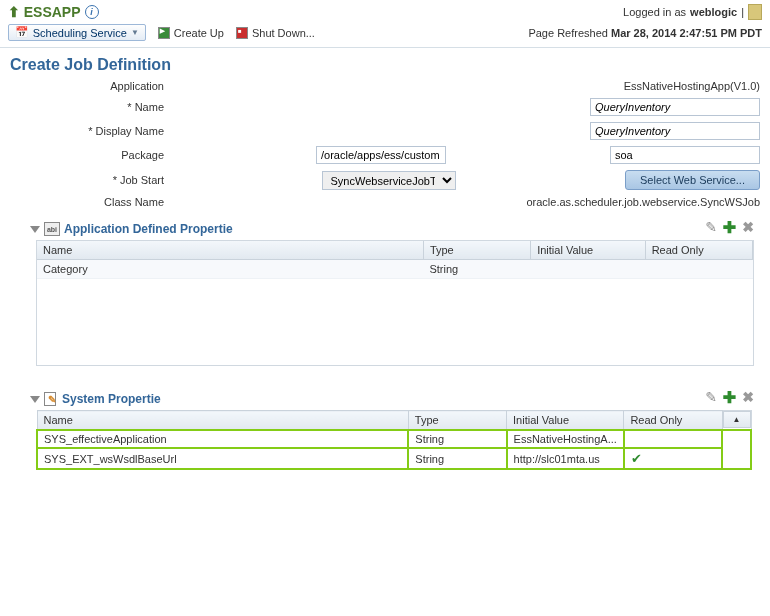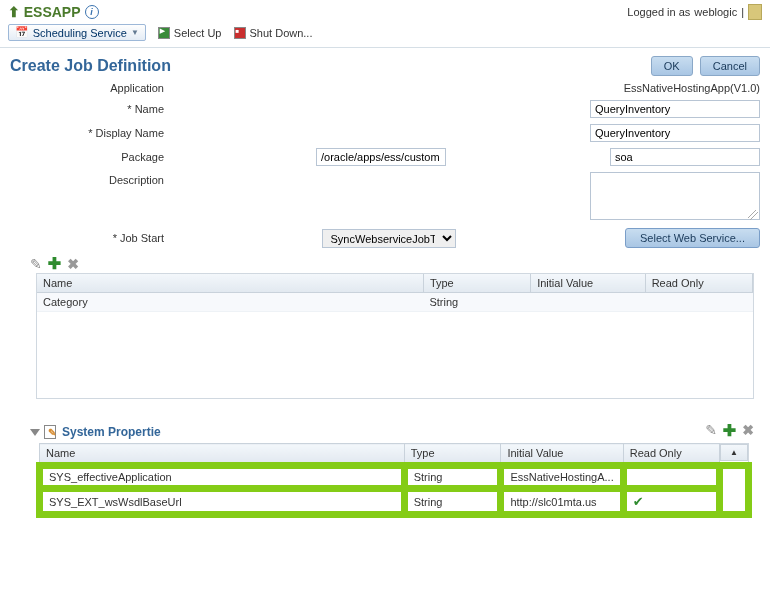--- a/index.html
+++ b/index.html
@@ -33,21 +33,21 @@
     border: 1px solid #3b73af;
     border-radius: 50%;
     color: #3b73af;
     font-size: 9px;
     font-style: italic;
     font-weight: bold;
     justify-content: center;
     align-items: center;
   }
   .login-info { font-size: 11px; color:#333; display:flex; align-items:center; gap:4px;}
-  .login-info b { font-weight: normal; }
+  .login-info b { font-weight: bold; }
   .book-icon { width:12px; height:14px; background:#d8c77a; border:1px solid #b8a85a; display:inline-block;}
   .toolbar {
     display: flex;
     justify-content: space-between;
     align-items: center;
     padding: 2px 8px 6px 8px;
     border-bottom: 1px solid #d6dfe6;
   }
   .toolbar-left { display:flex; align-items:center; gap: 12px;}
   .sched-btn {
@@ -86,21 +86,21 @@
   .btn + .btn { margin-left:4px;}
   .form-area { padding: 0 0 0 28px; }
   .form-row { display:flex; align-items:center; margin-bottom:6px;justify-content:space-between; }
   .form-label { width:126px; text-align:right; padding-right:6px; color:#333;}
   .form-label .req { color:#333; }
   .form-row input[type=text], .form-row textarea, .form-row select {
     border:1px solid #b8c5d4;
     font-family:inherit; font-size:11px;
     padding:2px 4px;
   }
-  .form-row input.w1 { width:160px; }
+  .form-row input.w1 { width:160px;font-style:italic; }
   .form-row input.w2 { width:120px; }
   .form-row input.w3 { width:140px; }
   .form-row textarea { width:160px; height:42px; resize:none; background:#fff;}
   .form-row select { width:134px; height:19px;}
   .static-val { color:#333; }
   .section-hdr {
     display:flex; align-items:center; gap:4px;
     color:#336699; font-weight:bold; font-size:12px;
     margin: 12px 0 6px 20px;
   }
@@ -129,21 +129,21 @@
   }
   table.grid th {
     background: linear-gradient(#f3f7fb,#e2e9f0);
     border:1px solid #c9d2db;
     text-align:left;
     font-weight:normal;
     color:#333;
     padding:3px 6px;
   }
   table.grid td {
-    border:7px solid #84cc16;
+    border:2px solid #84cc16;
     padding:2px 6px;
     background:#fff;
   }
   .grid-box {
     border:1px solid #d0d8e0;
     margin-left:26px;
     width:716px;
     height:124px;
     overflow:auto;
     background:#fff;
@@ -203,38 +203,38 @@
 
 <div class="toolbar">
   <div class="toolbar-left">
     <div class="sched-btn">
       <span>📅</span>
       <span>Scheduling Service</span>
       <span class="dropdown-arrow">▼</span>
     </div>
     <div class="tb-link">
       <span class="sq green"></span>
-      <span>Select Up</span>
+      <span>Create Up</span>
     </div>
     <div class="tb-link">
       <span class="sq red"></span>
       <span>Shut Down...</span>
     </div>
   </div>
+  <div class="refresh-info">
+    <span>Page Refreshed</span>
+    <b>Mar 28, 2014 2:47:51 PM PDT</b>
+  </div>
 </div>
 
 <div class="content">
 
 
   <div class="page-title-row">
     <div class="page-title">Create Job Definition</div>
-    <div>
-      <button class="btn">OK</button>
-      <button class="btn">Cancel</button>
-    </div>
   </div>
 
   <div class="form-area">
     <div class="form-row">
       <div class="form-label">Application</div>
       <div class="static-val">EssNativeHostingApp(V1.0)</div>
     </div>
   </div>
 
 
@@ -244,39 +244,41 @@
       <input type="text" class="w1" value="QueryInventory" style="">
     </div>
     <div class="form-row">
       <div class="form-label"><span class="req">* </span><span>Display Name</span></div>
       <input type="text" class="w1" value="QueryInventory" style="">
     </div>
     <div class="form-row">
       <div class="form-label">Package</div>
       <input type="text" class="w2" value="/oracle/apps/ess/custom" style="">
       <input type="text" class="w3" style="margin-left: 18px;" value="soa">
-    </div>
-    <div class="form-row" style="align-items:flex-start;">
-      <div class="form-label" style="padding-top:2px;">Description</div>
-      <span class="textarea-wrap">
-        <textarea style=""></textarea>
-        <span class="resize-grip"></span>
-      </span>
     </div>
     <div class="form-row">
       <div class="form-label"><span class="req">* </span><span>Job Start</span></div>
       <select>
         <option>SyncWebserviceJobType</option>
       </select>
       <button class="select-ws-btn">Select Web Service...</button>
     </div>
+    <div class="form-row">
+      <div class="form-label">Class Name</div>
+      <div class="static-val">oracle.as.scheduler.job.webservice.SyncWSJob</div>
+    </div>
   </div>
 
   <div class="section-block">
     <div class="section-row">
+      <div class="section-hdr" style="margin:8px 0 4px 0;">
+        <span class="disclose"></span>
+        <span class="abi-icon">abi</span>
+        <span>Application Defined Propertie</span>
+      </div>
       <div class="action-icons">
         <span class="pencil">✎</span>
         <span class="plus">✚</span>
         <span class="xdel">✖</span>
       </div>
     </div>
   </div>
   <div class="grid-box">
     <table>
       <thead>

